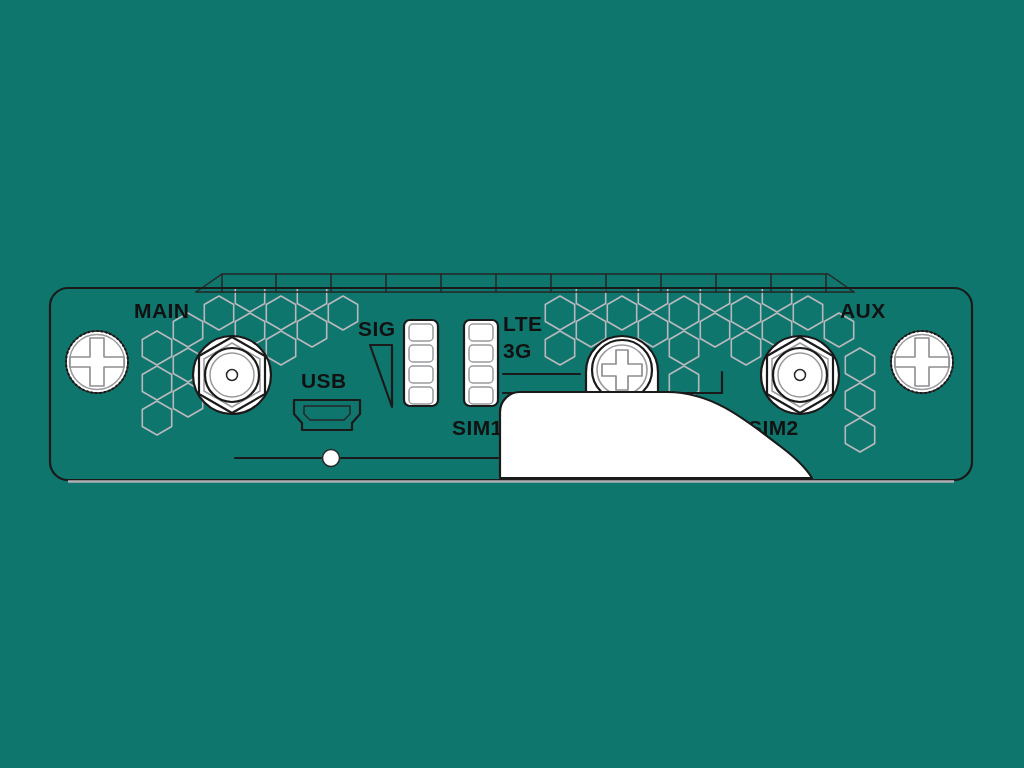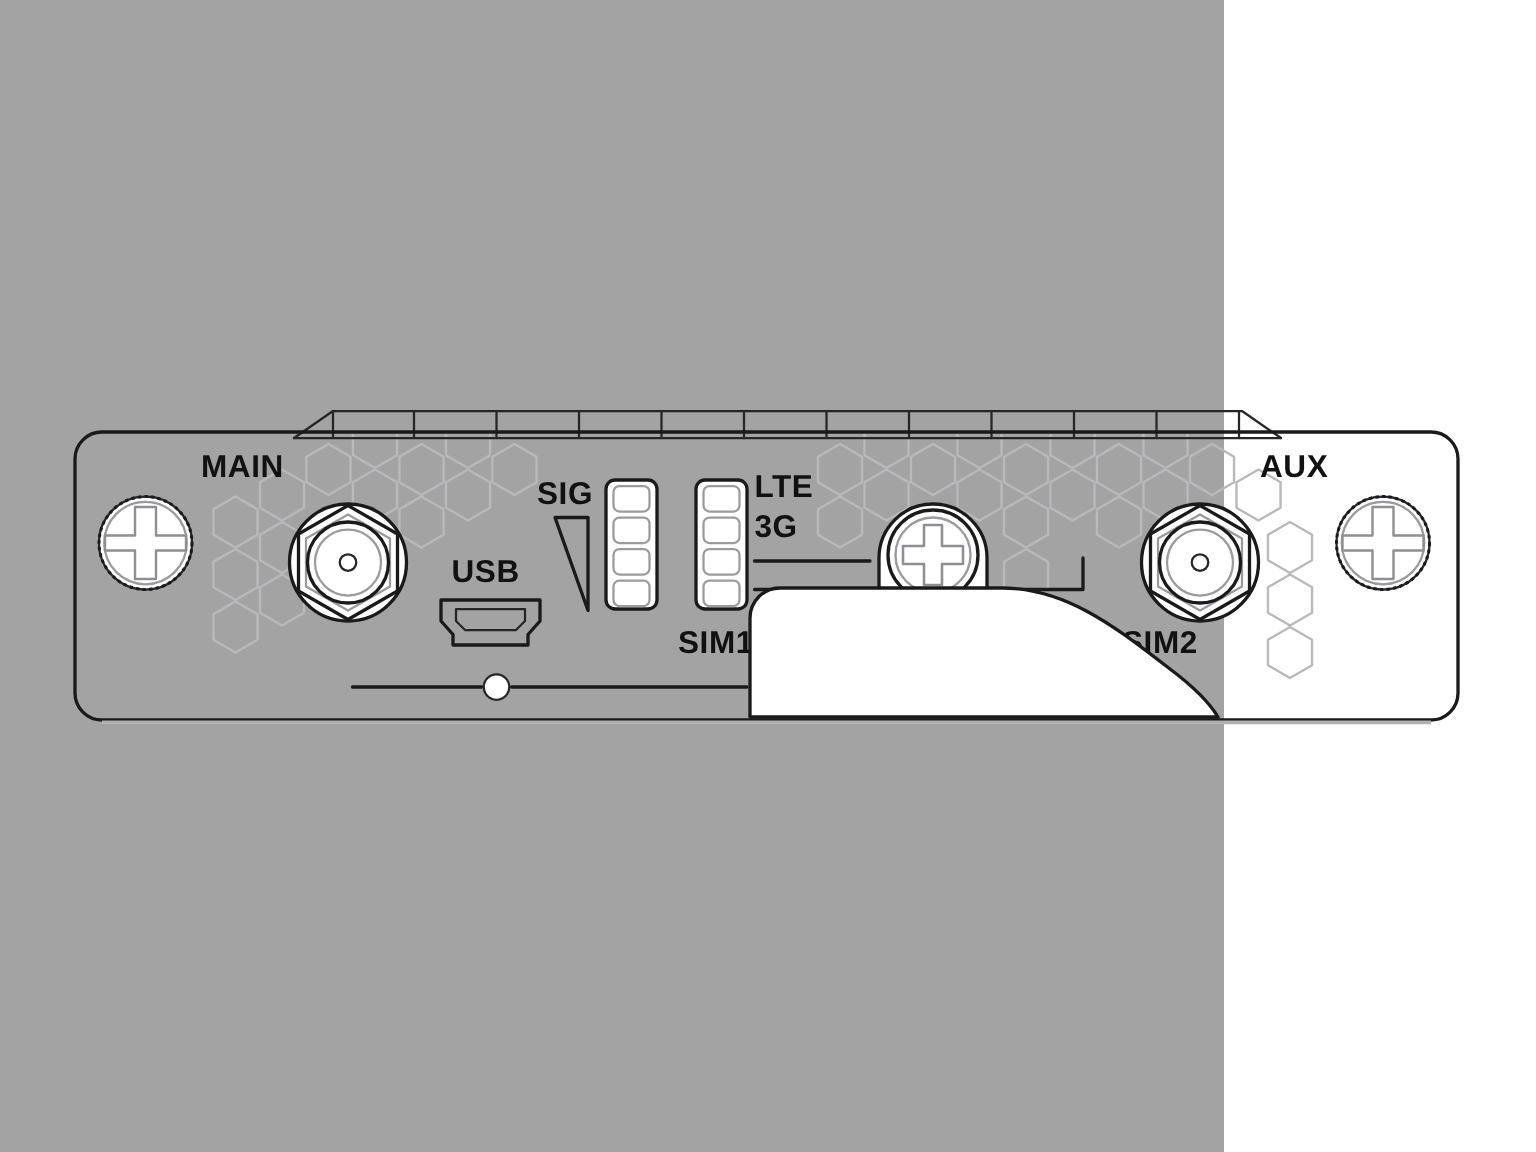--- a/index.html
+++ b/index.html
@@ -9,23 +9,23 @@
     background: #ffffff;
   }
   body {
     width: 1024px;
     height: 768px;
     font-family: "Liberation Sans", sans-serif;
     overflow: hidden;
   }
   #stage {
     position: relative;
-    width: 816px;
+    width: 1024px;
     height: 768px;
-    background: #a3a3a3;
+    background: #0f766e;
   }
   svg#diagram {
     display: block;
     width: 1024px;
     height: 768px;
   }
   .ln   { fill: none; stroke: #1a1a1a; stroke-width: 2.2; stroke-linejoin: round; stroke-linecap: round; }
   .ln-t { fill: none; stroke: #262626; stroke-width: 1.5; stroke-linejoin: round; stroke-linecap: round; }
   .hexo { fill: none; stroke: #b9b9bd; stroke-width: 1.6; stroke-linejoin: round; }
   .grayo{ fill: none; stroke: #9a9a9f; stroke-width: 1.5; stroke-linejoin: round; }

